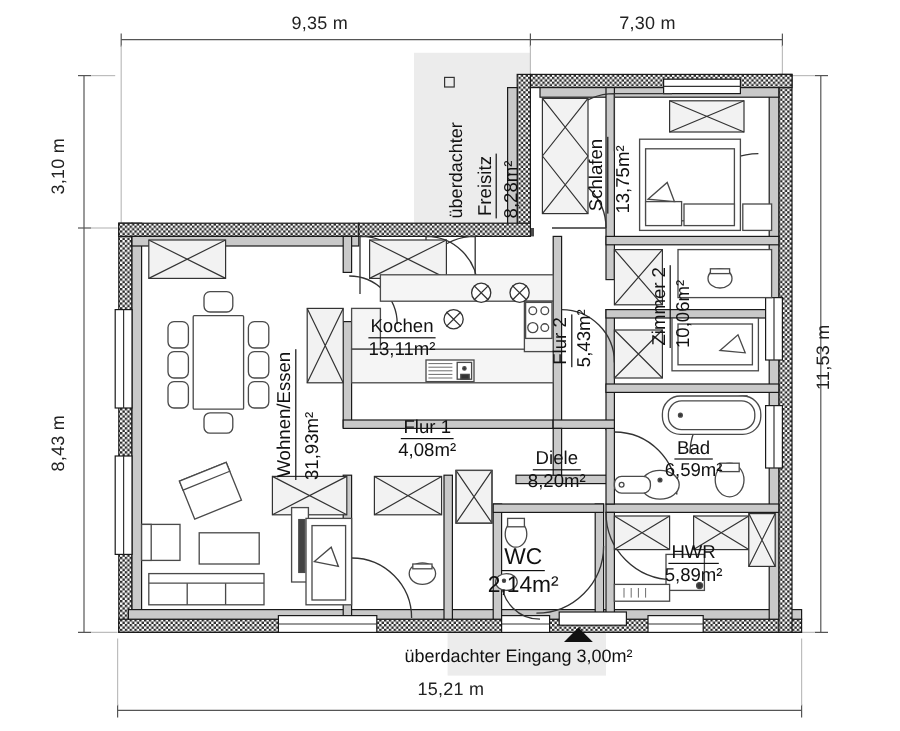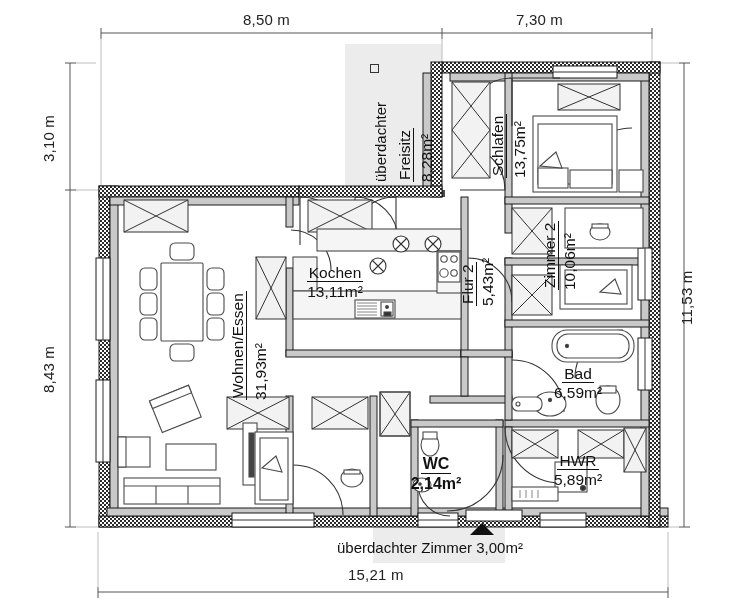--- a/index.html
+++ b/index.html
@@ -15,21 +15,21 @@
   .dimtext{
     position:absolute;font-size:15px;color:#222;white-space:nowrap;
     letter-spacing:.2px;
   }
   .dimtext.vert{transform-origin:0 0;}
 
   
   .room{position:absolute;text-align:center;white-space:nowrap;color:#111;}
   .room .nm{font-size:15.5px;line-height:1.05;padding:0 2px;border-bottom:1.3px solid #111;display:inline-block;}
   .room .ar{font-size:15.5px;line-height:1.15;display:inline-block;padding-top:1px;}
-  .room.small .nm,.room.small .ar{font-size:16px;font-weight:bold;}
+  .room.small .nm,.room.small .ar{font-size:19px;}
   .room.vert{transform-origin:0 0;transform:rotate(-90deg);}
 
   .shade{position:absolute;background:#ececec;}
   .caption{
     position:absolute;font-size:15px;color:#111;white-space:nowrap;
   }
 </style>
 </head>
 <body>
 
@@ -344,21 +344,21 @@
       <rect x="344" y="470" width="16" height="4"></rect>
 
       <rect x="380" y="392" width="30" height="44" fill="none"></rect>
     </g>
 
     <g>
       <path d="M470 535 L494 535 L482 523 Z" fill="#111"></path>
     </g>
   </svg>
 
-  <div class="dimtext" style="left:243px;top:11px;">8,50 m</div>
+  <div class="dimtext" style="left:243px;top:11px;">9,35 m</div>
 
   <div class="dimtext" style="left:516px;top:11px;">7,30 m</div>
 
   <div class="dimtext vert" style="left:40px;top:162px;transform:rotate(-90deg);">3,10 m</div>
 
   <div class="dimtext vert" style="left:40px;top:393px;transform:rotate(-90deg);">8,43 m</div>
 
   <div class="dimtext vert" style="left:678px;top:325px;transform:rotate(-90deg);">11,53 m</div>
 
   <div class="dimtext" style="left:348px;top:566px;">15,21 m</div>
@@ -370,28 +370,36 @@
   </div>
   <div class="room vert" style="left:251px;top:400px;">
     <span class="ar">31,93m²</span>
   </div>
 
   <div class="room" style="left:292px;top:228px;width:86px;margin-top:36px;">
     <div><span class="nm">Kochen</span></div>
     <div><span class="ar">13,11m²</span></div>
   </div>
 
+  <div class="room" style="left:315px;top:348px;width:82px;">
+    <div><span class="nm">Flur 1</span></div>
+    <div><span class="ar">4,08m²</span></div>
+  </div>
 
   <div class="room vert" style="left:459px;top:306px;">
     <span class="nm">Flur 2</span>
   </div>
   <div class="room vert" style="left:478px;top:306px;">
     <span class="ar">5,43m²</span>
   </div>
 
+  <div class="room" style="left:424px;top:374px;width:80px;">
+    <div><span class="nm">Diele</span></div>
+    <div><span class="ar">8,20m²</span></div>
+  </div>
 
 
   <div class="room vert" style="left:541px;top:290px;">
     <span class="nm">Zimmer 2</span>
   </div>
   <div class="room vert" style="left:560px;top:290px;">
     <span class="ar">10,06m²</span>
   </div>
 
   <div class="room vert" style="left:489px;top:178px;">
@@ -420,15 +428,15 @@
     <span style="font-size:15px;">überdachter</span>
   </div>
   <div class="room vert" style="left:396px;top:182px;">
     <span class="nm">Freisitz</span>
   </div>
   <div class="room vert" style="left:417px;top:182px;">
     <span class="ar">8,28m²</span>
   </div>
   <div style="position:absolute;left:370px;top:64px;width:7px;height:7px;border:1px solid #333;"></div>
 
-  <div class="caption" style="left:337px;top:539px;">überdachter Zimmer 3,00m²</div>
+  <div class="caption" style="left:337px;top:539px;">überdachter Eingang 3,00m²</div>
 
 </div>
 
 </body></html>

